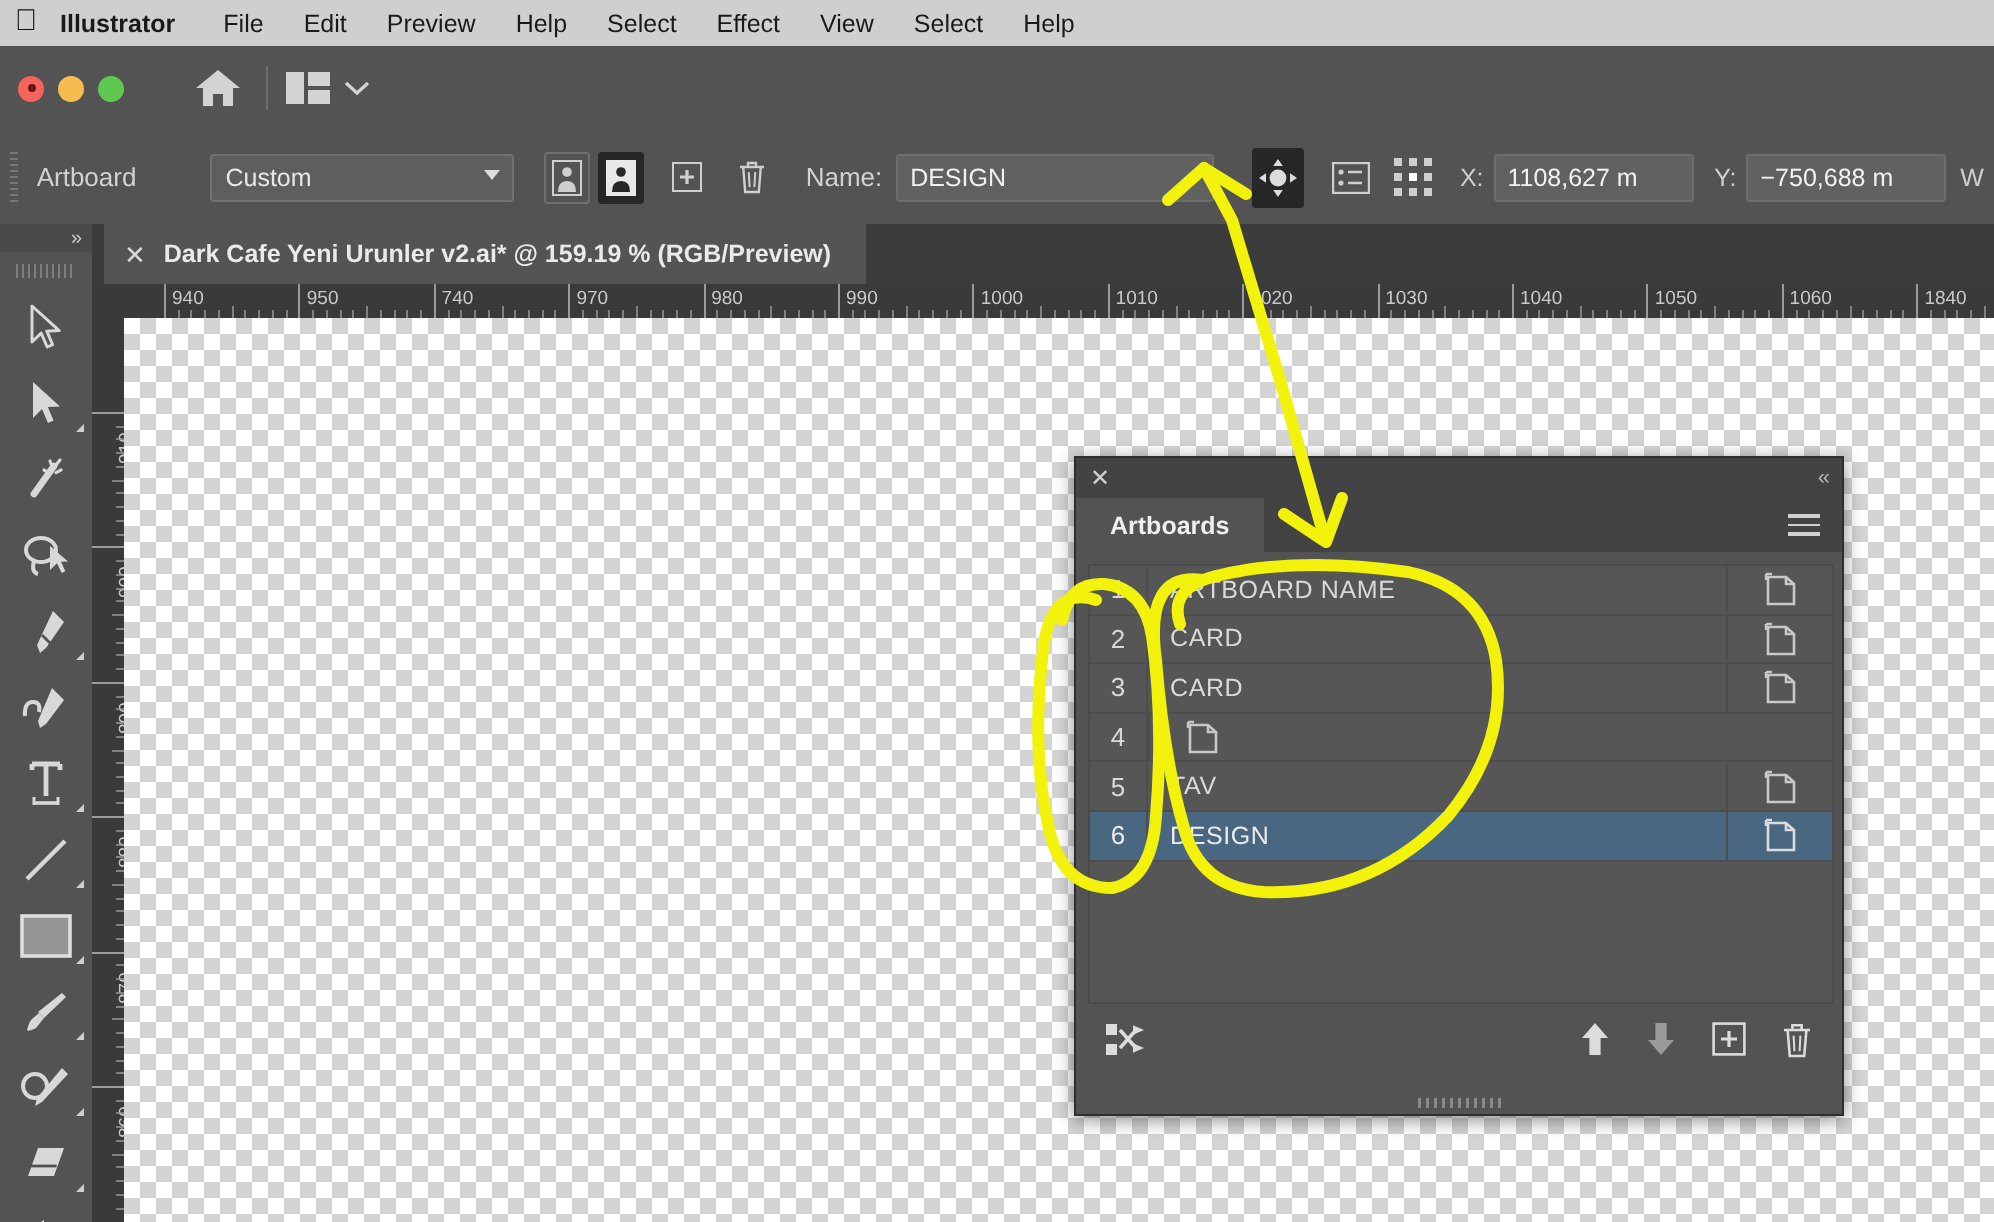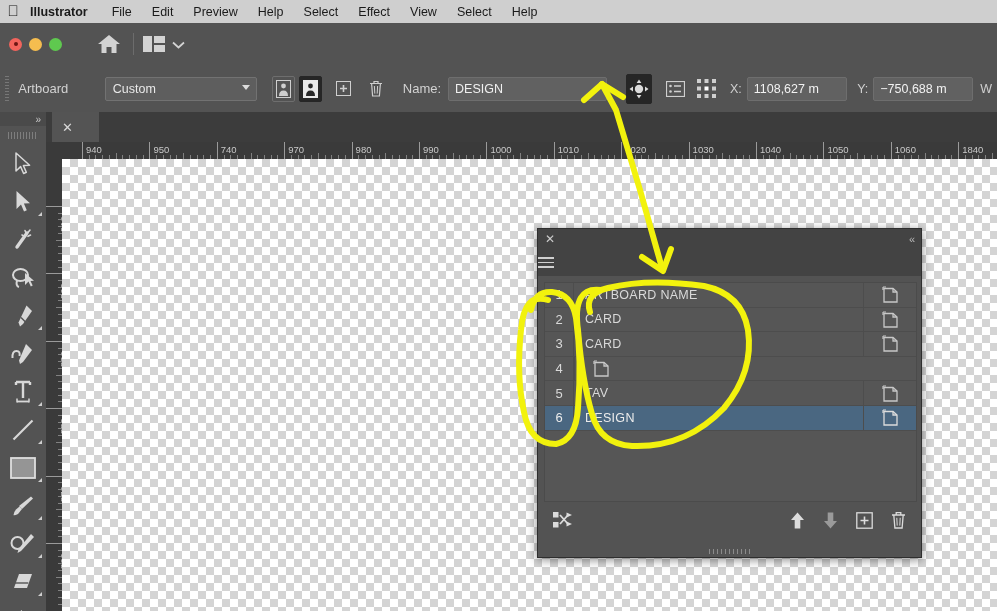--- a/index.html
+++ b/index.html
@@ -300,20 +300,21 @@
     <div style="width:12px"></div>
     <div class="coord">Y:</div>
     <input class="coord-input" type="text" value="−750,688 m" style="">
     <div style="width:8px"></div>
     <div class="coord">W</div>
   </div>
 
   <div class="tabstrip">
     <div class="doctab">
       <span class="tab-x">✕</span>
+      <span>Dark Cafe Yeni Urunler v2.ai* @ 159.19 % (RGB/Preview)</span>
     </div>
   </div>
 
   <div class="toolpanel">
     <div class="tp-head">»</div>
     <div class="tp-grip"></div>
 
     <div class="tool">
       <svg width="20" height="24" viewBox="0 0 20 24">
         <path d="M3 1 L3 19 L7.6 14.6 L10.6 21.5 L13.3 20.3 L10.4 13.6 L16.6 13.3 Z" fill="none" stroke="#d8d8d8" stroke-width="1.5" stroke-linejoin="round"></path>
@@ -625,20 +626,23 @@
       <div class="rtick" style="left: 12px; top: 444.66px; width: 4px; height: 1px; opacity: 0.75;"></div>
     </div>
   <div class="canvas"></div>
 
   <div class="panel">
     <div class="panel-topbar">
       <span class="px">✕</span>
       <span class="pcollapse">«</span>
     </div>
     <div class="panel-tabs">
+      <div class="panel-tab">
+        <span>Artboards</span>
+      </div>
       <div class="panel-menu">
         <span class="hamb">
             <i></i>
             <i></i>
             <i></i>
           </span>
       </div>
     </div>
 
     <div class="panel-body">

